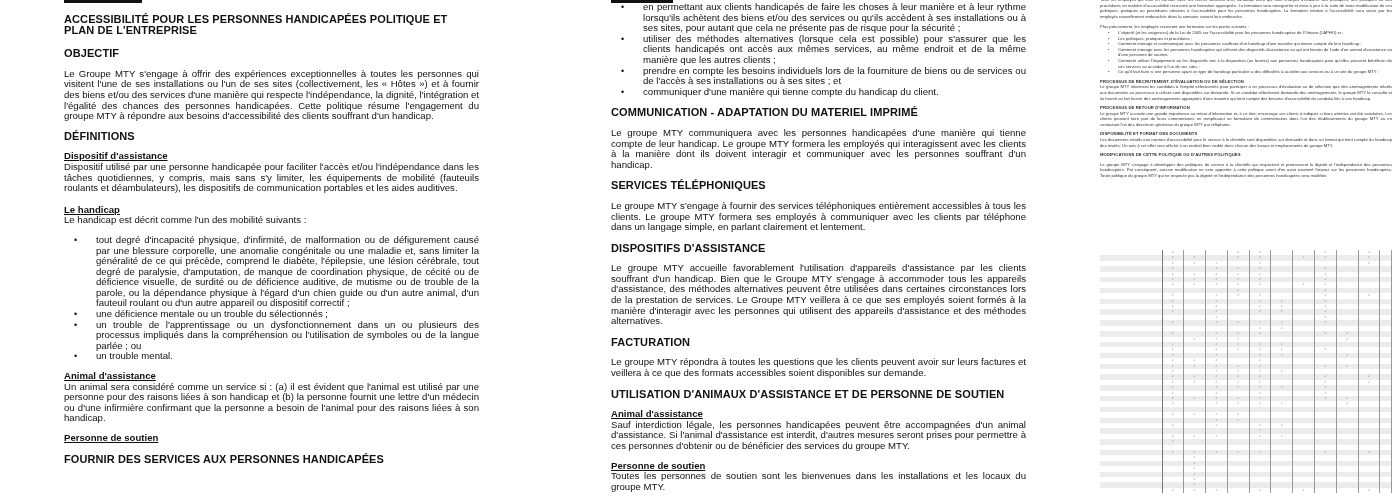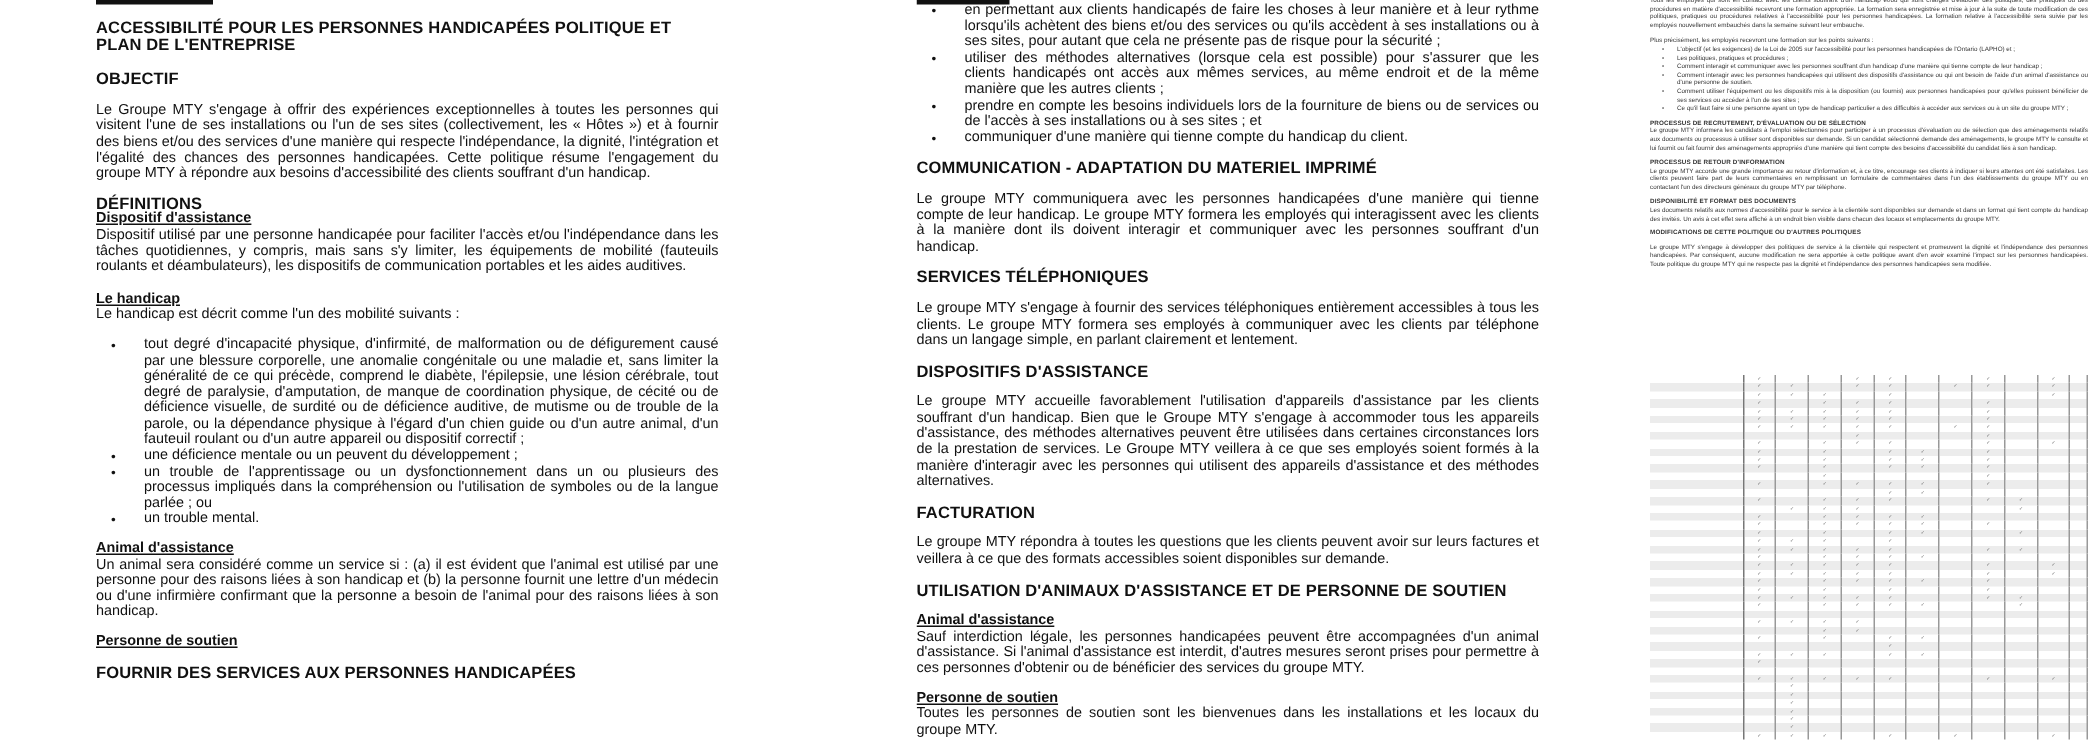--- a/index.html
+++ b/index.html
@@ -33,27 +33,27 @@
 </head>
 <body>
 
 <div class="page" id="page1">
   <div class="topbar"></div>
   <div class="doc" style="padding-top:14px;">
     <div class="h">ACCESSIBILITÉ POUR LES PERSONNES HANDICAPÉES POLITIQUE ET PLAN DE L'ENTREPRISE</div>
     <div class="h" style="margin-top:13px;">OBJECTIF</div>
     <p class="p" style="margin-top:10px;">Le Groupe MTY s'engage à offrir des expériences exceptionnelles à toutes les personnes qui visitent l'une de ses installations ou l'un de ses sites (collectivement, les « Hôtes ») et à fournir des biens et/ou des services d'une manière qui respecte l'indépendance, la dignité, l'intégration et l'égalité des chances des personnes handicapées. Cette politique résume l'engagement du groupe MTY à répondre aux besoins d'accessibilité des clients souffrant d'un handicap.</p>
     <div class="h" style="margin-top:9px;">DÉFINITIONS</div>
-    <div class="sub" style="">Dispositif d'assistance</div>
+    <div class="sub" style="margin-top:10px;">Dispositif d'assistance</div>
     <p class="p">Dispositif utilisé par une personne handicapée pour faciliter l'accès et/ou l'indépendance dans les tâches quotidiennes, y compris, mais sans s'y limiter, les équipements de mobilité (fauteuils roulants et déambulateurs), les dispositifs de communication portables et les aides auditives.</p>
     <div class="sub" style="margin-top:11px;">Le handicap</div>
     <p class="p">Le handicap est décrit comme l'un des mobilité suivants :</p>
     <ul class="b" style="margin-top:9px;">
       <li>tout degré d'incapacité physique, d'infirmité, de malformation ou de défigurement causé par une blessure corporelle, une anomalie congénitale ou une maladie et, sans limiter la généralité de ce qui précède, comprend le diabète, l'épilepsie, une lésion cérébrale, tout degré de paralysie, d'amputation, de manque de coordination physique, de cécité ou de déficience visuelle, de surdité ou de déficience auditive, de mutisme ou de trouble de la parole, ou la dépendance physique à l'égard d'un chien guide ou d'un autre animal, d'un fauteuil roulant ou d'un autre appareil ou dispositif correctif ;</li>
-      <li>une déficience mentale ou un peuvent du développement ;</li>
+      <li>une déficience mentale ou un trouble du sélectionnés ;</li>
       <li>un trouble de l'apprentissage ou un dysfonctionnement dans un ou plusieurs des processus impliqués dans la compréhension ou l'utilisation de symboles ou de la langue parlée ; ou</li>
       <li>un trouble mental.</li>
     </ul>
     <div class="sub" style="margin-top:9px;">Animal d'assistance</div>
     <p class="p">Un animal sera considéré comme un service si : (a) il est évident que l'animal est utilisé par une personne pour des raisons liées à son handicap et (b) la personne fournit une lettre d'un médecin ou d'une infirmière confirmant que la personne a besoin de l'animal pour des raisons liées à son handicap.</p>
     <div class="sub" style="margin-top:9px;">Personne de soutien</div>
     <div class="h" style="margin-top:10px;">FOURNIR DES SERVICES AUX PERSONNES HANDICAPÉES</div>
 
   </div>
 </div>

